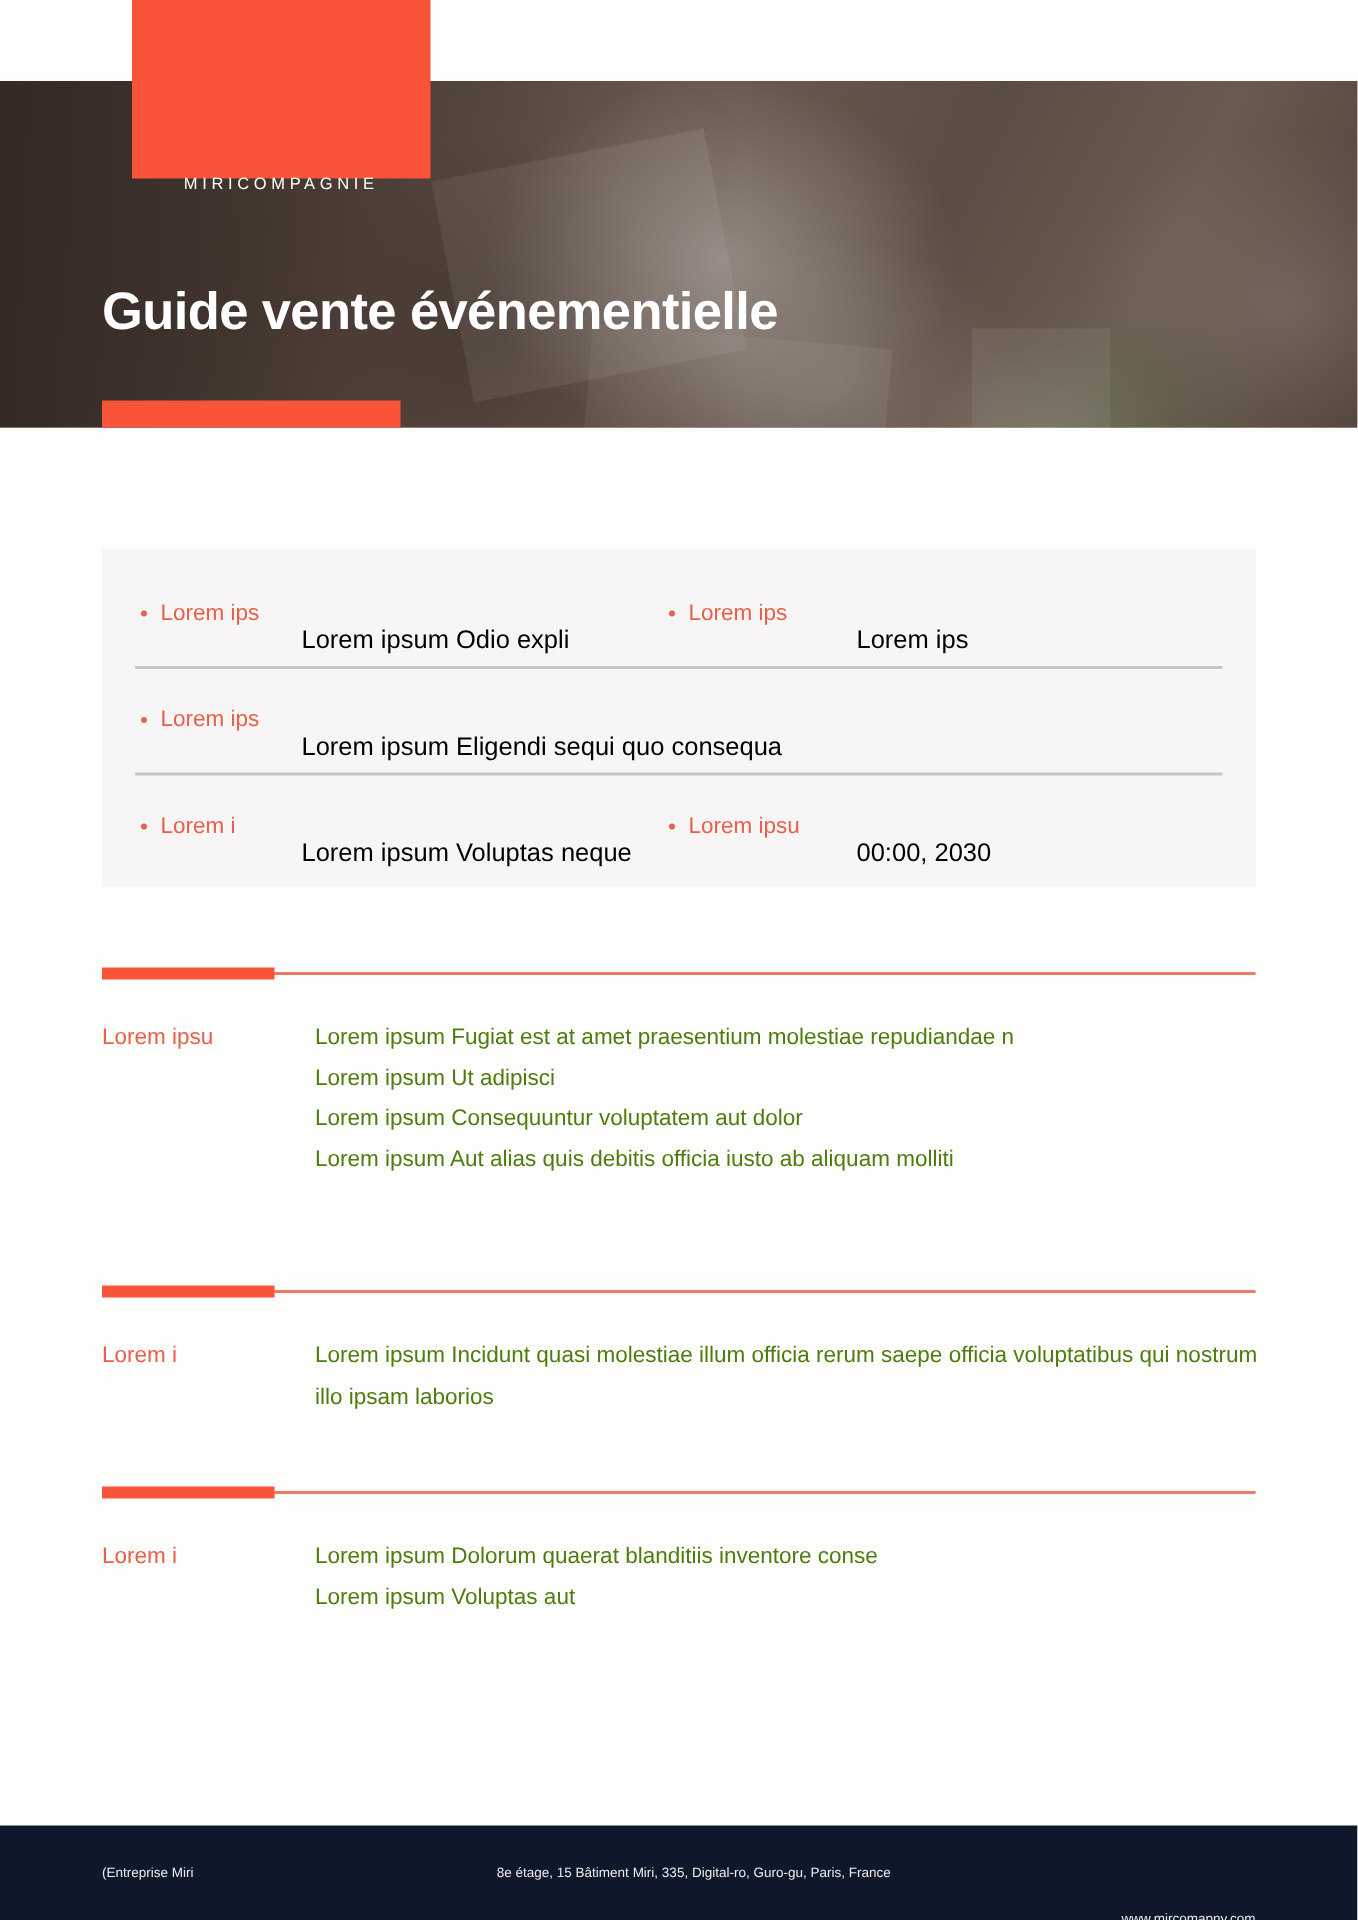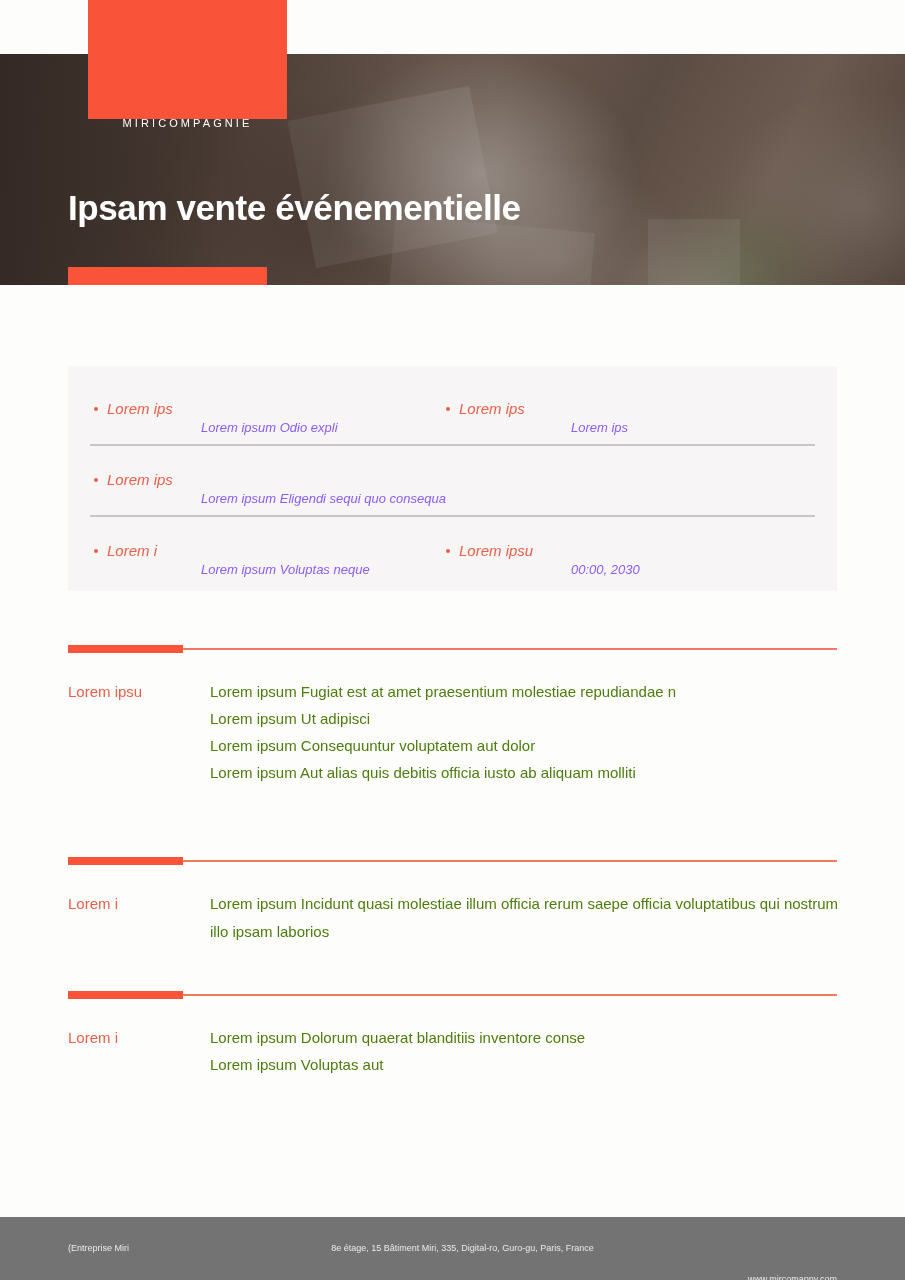--- a/index.html
+++ b/index.html
@@ -98,21 +98,20 @@
   }
 
   
   .info-table {
     position: absolute;
     left: 68px;
     top: 366px;
     width: 769px;
     height: 225px;
     background: #f7f5f5;
-    font-style: italic;
   }
   .info-row {
     position: absolute;
     left: 0;
     width: 769px;
     height: 71px;
     display: flex;
     align-items: center;
   }
   .info-row.r1 { top: 7px; }
@@ -139,22 +138,22 @@
   .bullet {
     display: inline-block;
     width: 4px;
     height: 4px;
     border-radius: 50%;
     background: #e8604a;
     margin-right: 9px;
     flex: 0 0 auto;
   }
   .info-value {
-    color: #8b5cf6;
-    font-size: 13px;
+    color: #000000;
+    font-size: 17px;
     margin-top: 37px;
   }
   .cell-a-label { width: 133px; padding-left: 26px; box-sizing: border-box; }
   .cell-a-value { width: 245px; }
   .cell-b-label { width: 125px; box-sizing: border-box; }
   .cell-b-value { width: 230px; }
   .cell-wide-value { width: 560px; }
 
   
   .section {
@@ -211,21 +210,21 @@
     width: 642px;
   }
 
   
   .footer {
     position: absolute;
     left: 0;
     bottom: 0;
     width: 905px;
     height: 63px;
-    background: #737373;
+    background: #0f172a;
     color: #eceaea;
     font-size: 9px;
   }
   .footer-left {
     position: absolute;
     left: 68px;
     top: 26px;
   }
   .footer-center {
     position: absolute;
@@ -250,21 +249,21 @@
     <div class="photo-shape ps1"></div>
     <div class="photo-shape ps2"></div>
     <div class="photo-shape ps3"></div>
   </div>
 </div>
 
 <div class="logo-block">
   <div class="logo-text">MIRICOMPAGNIE</div>
 </div>
 
-<div class="doc-title">Ipsam vente événementielle</div>
+<div class="doc-title">Guide vente événementielle</div>
 <div class="title-underbar"></div>
 
 <div class="info-table">
 
   <div class="info-divider d1"></div>
   <div class="info-divider d2"></div>
 
   <div class="info-row r1">
     <div class="info-label cell-a-label">
       <span class="bullet"></span>

